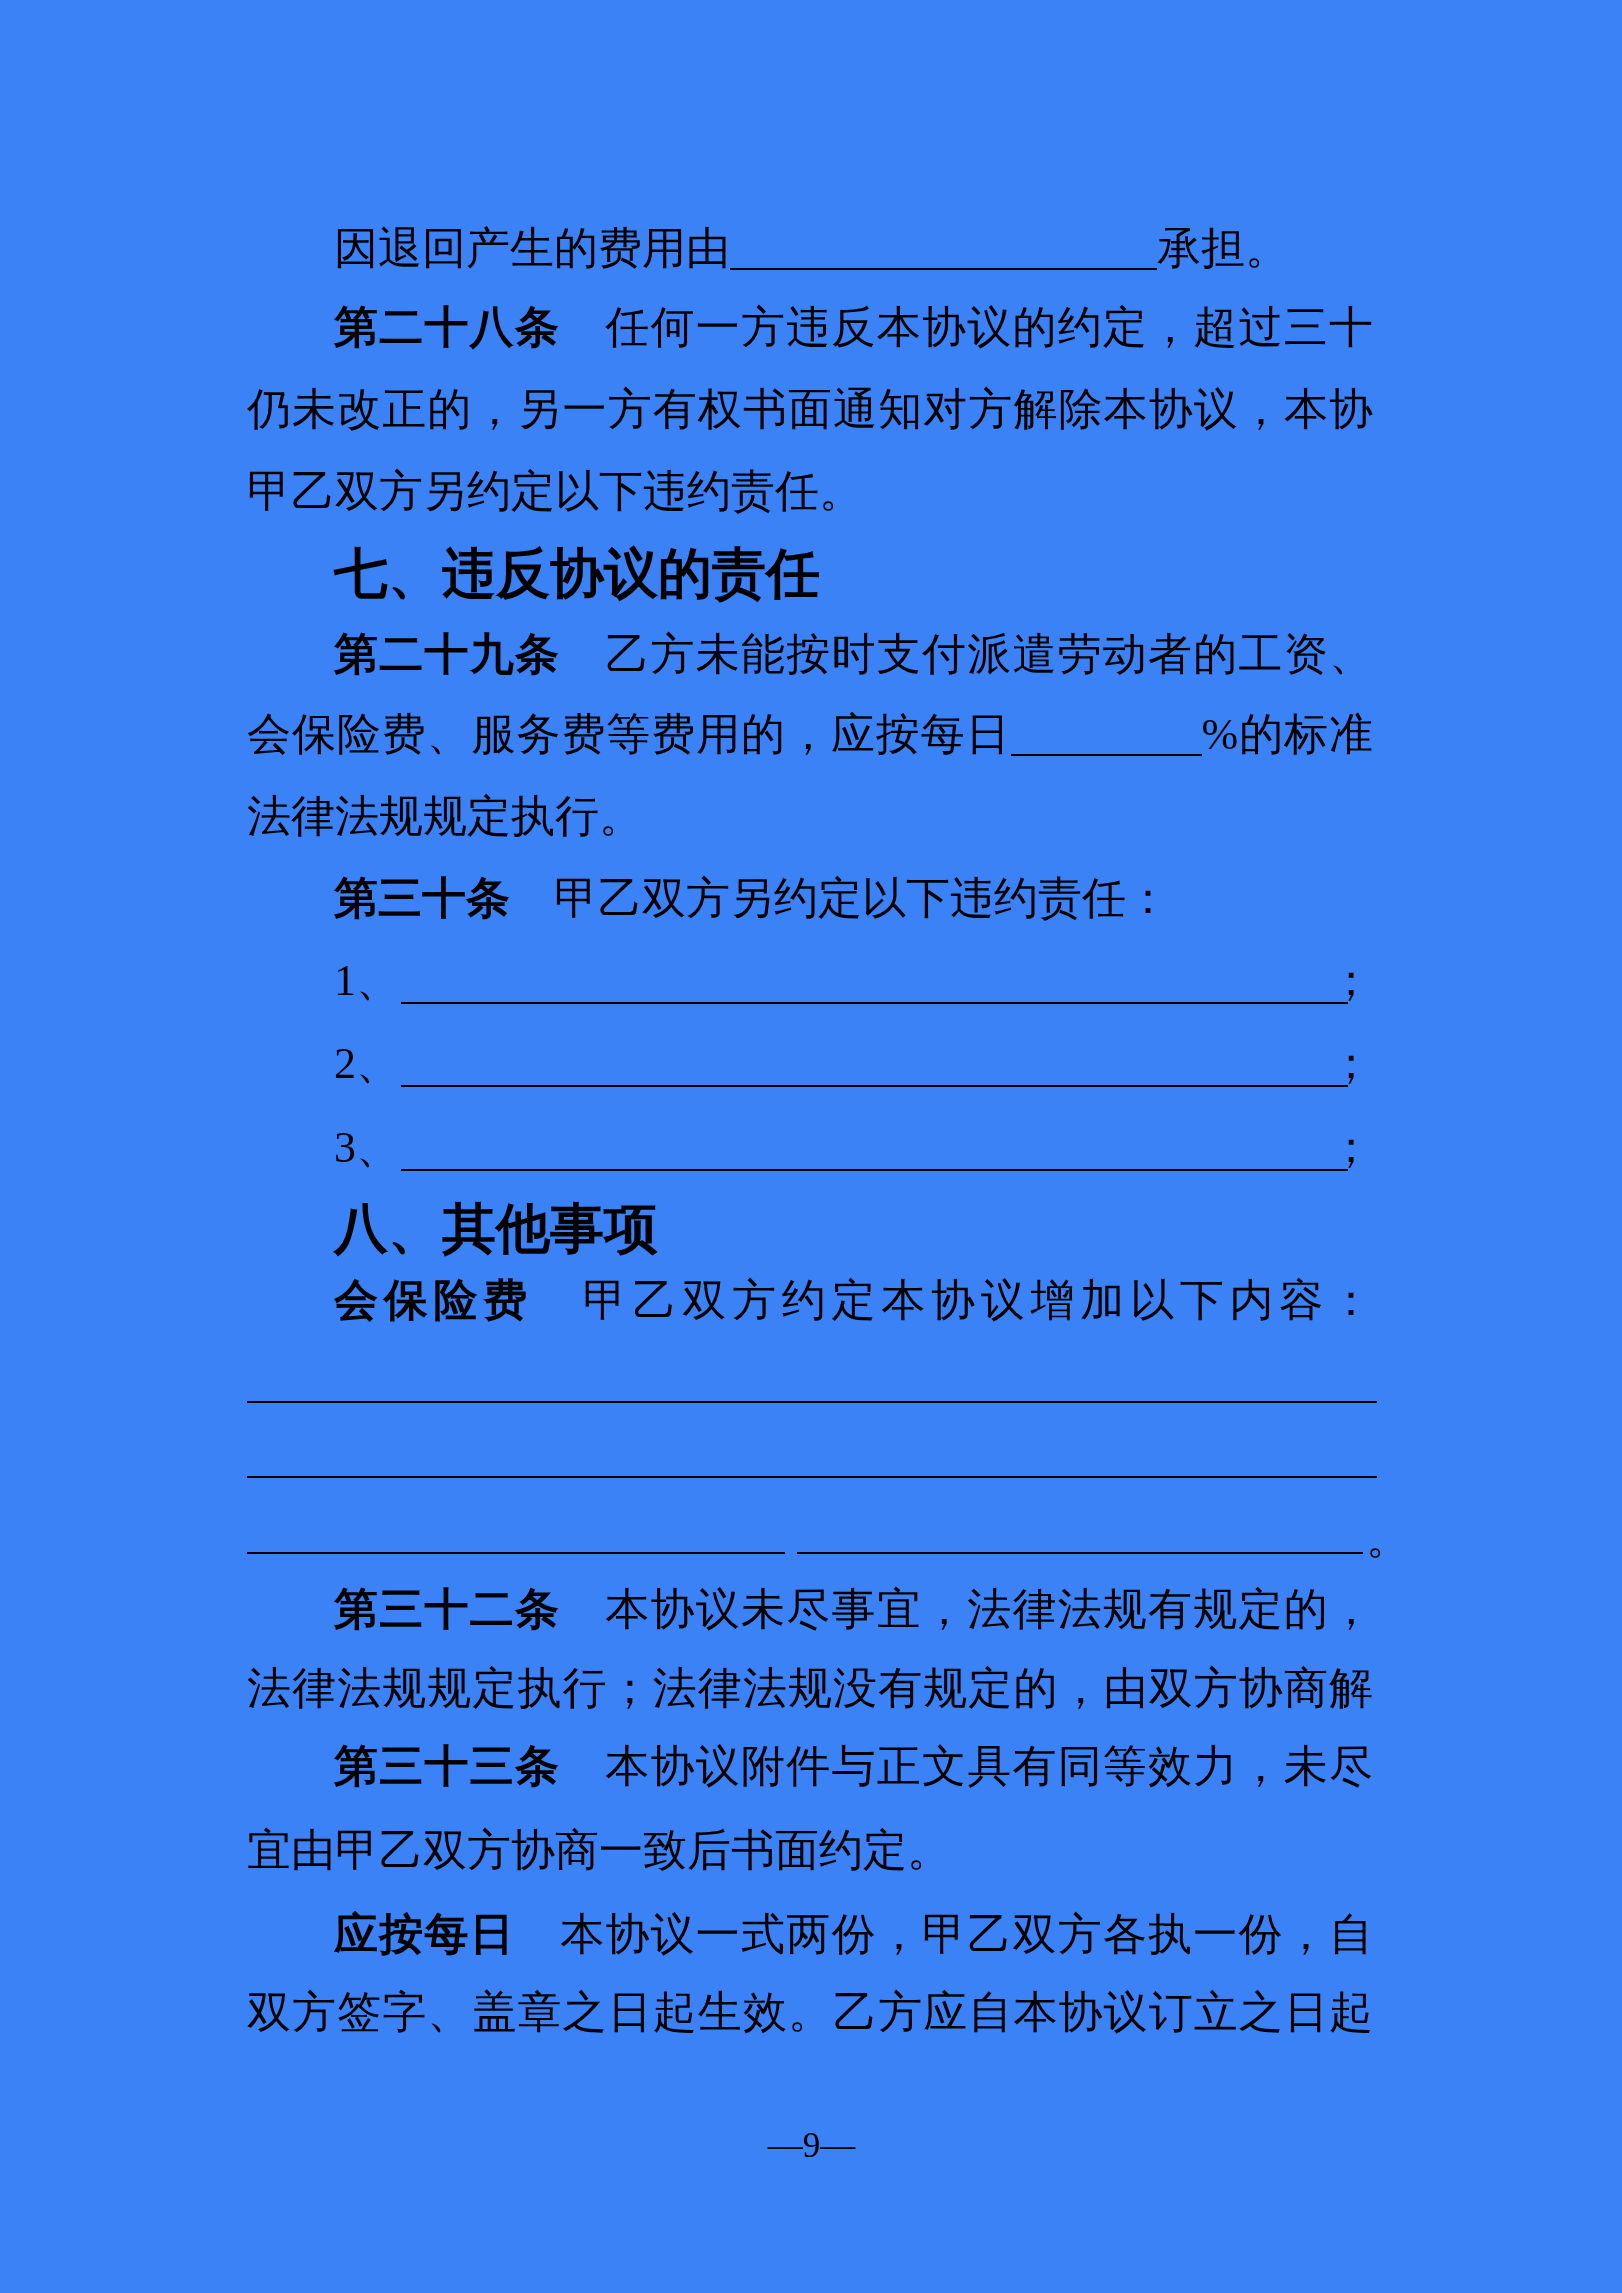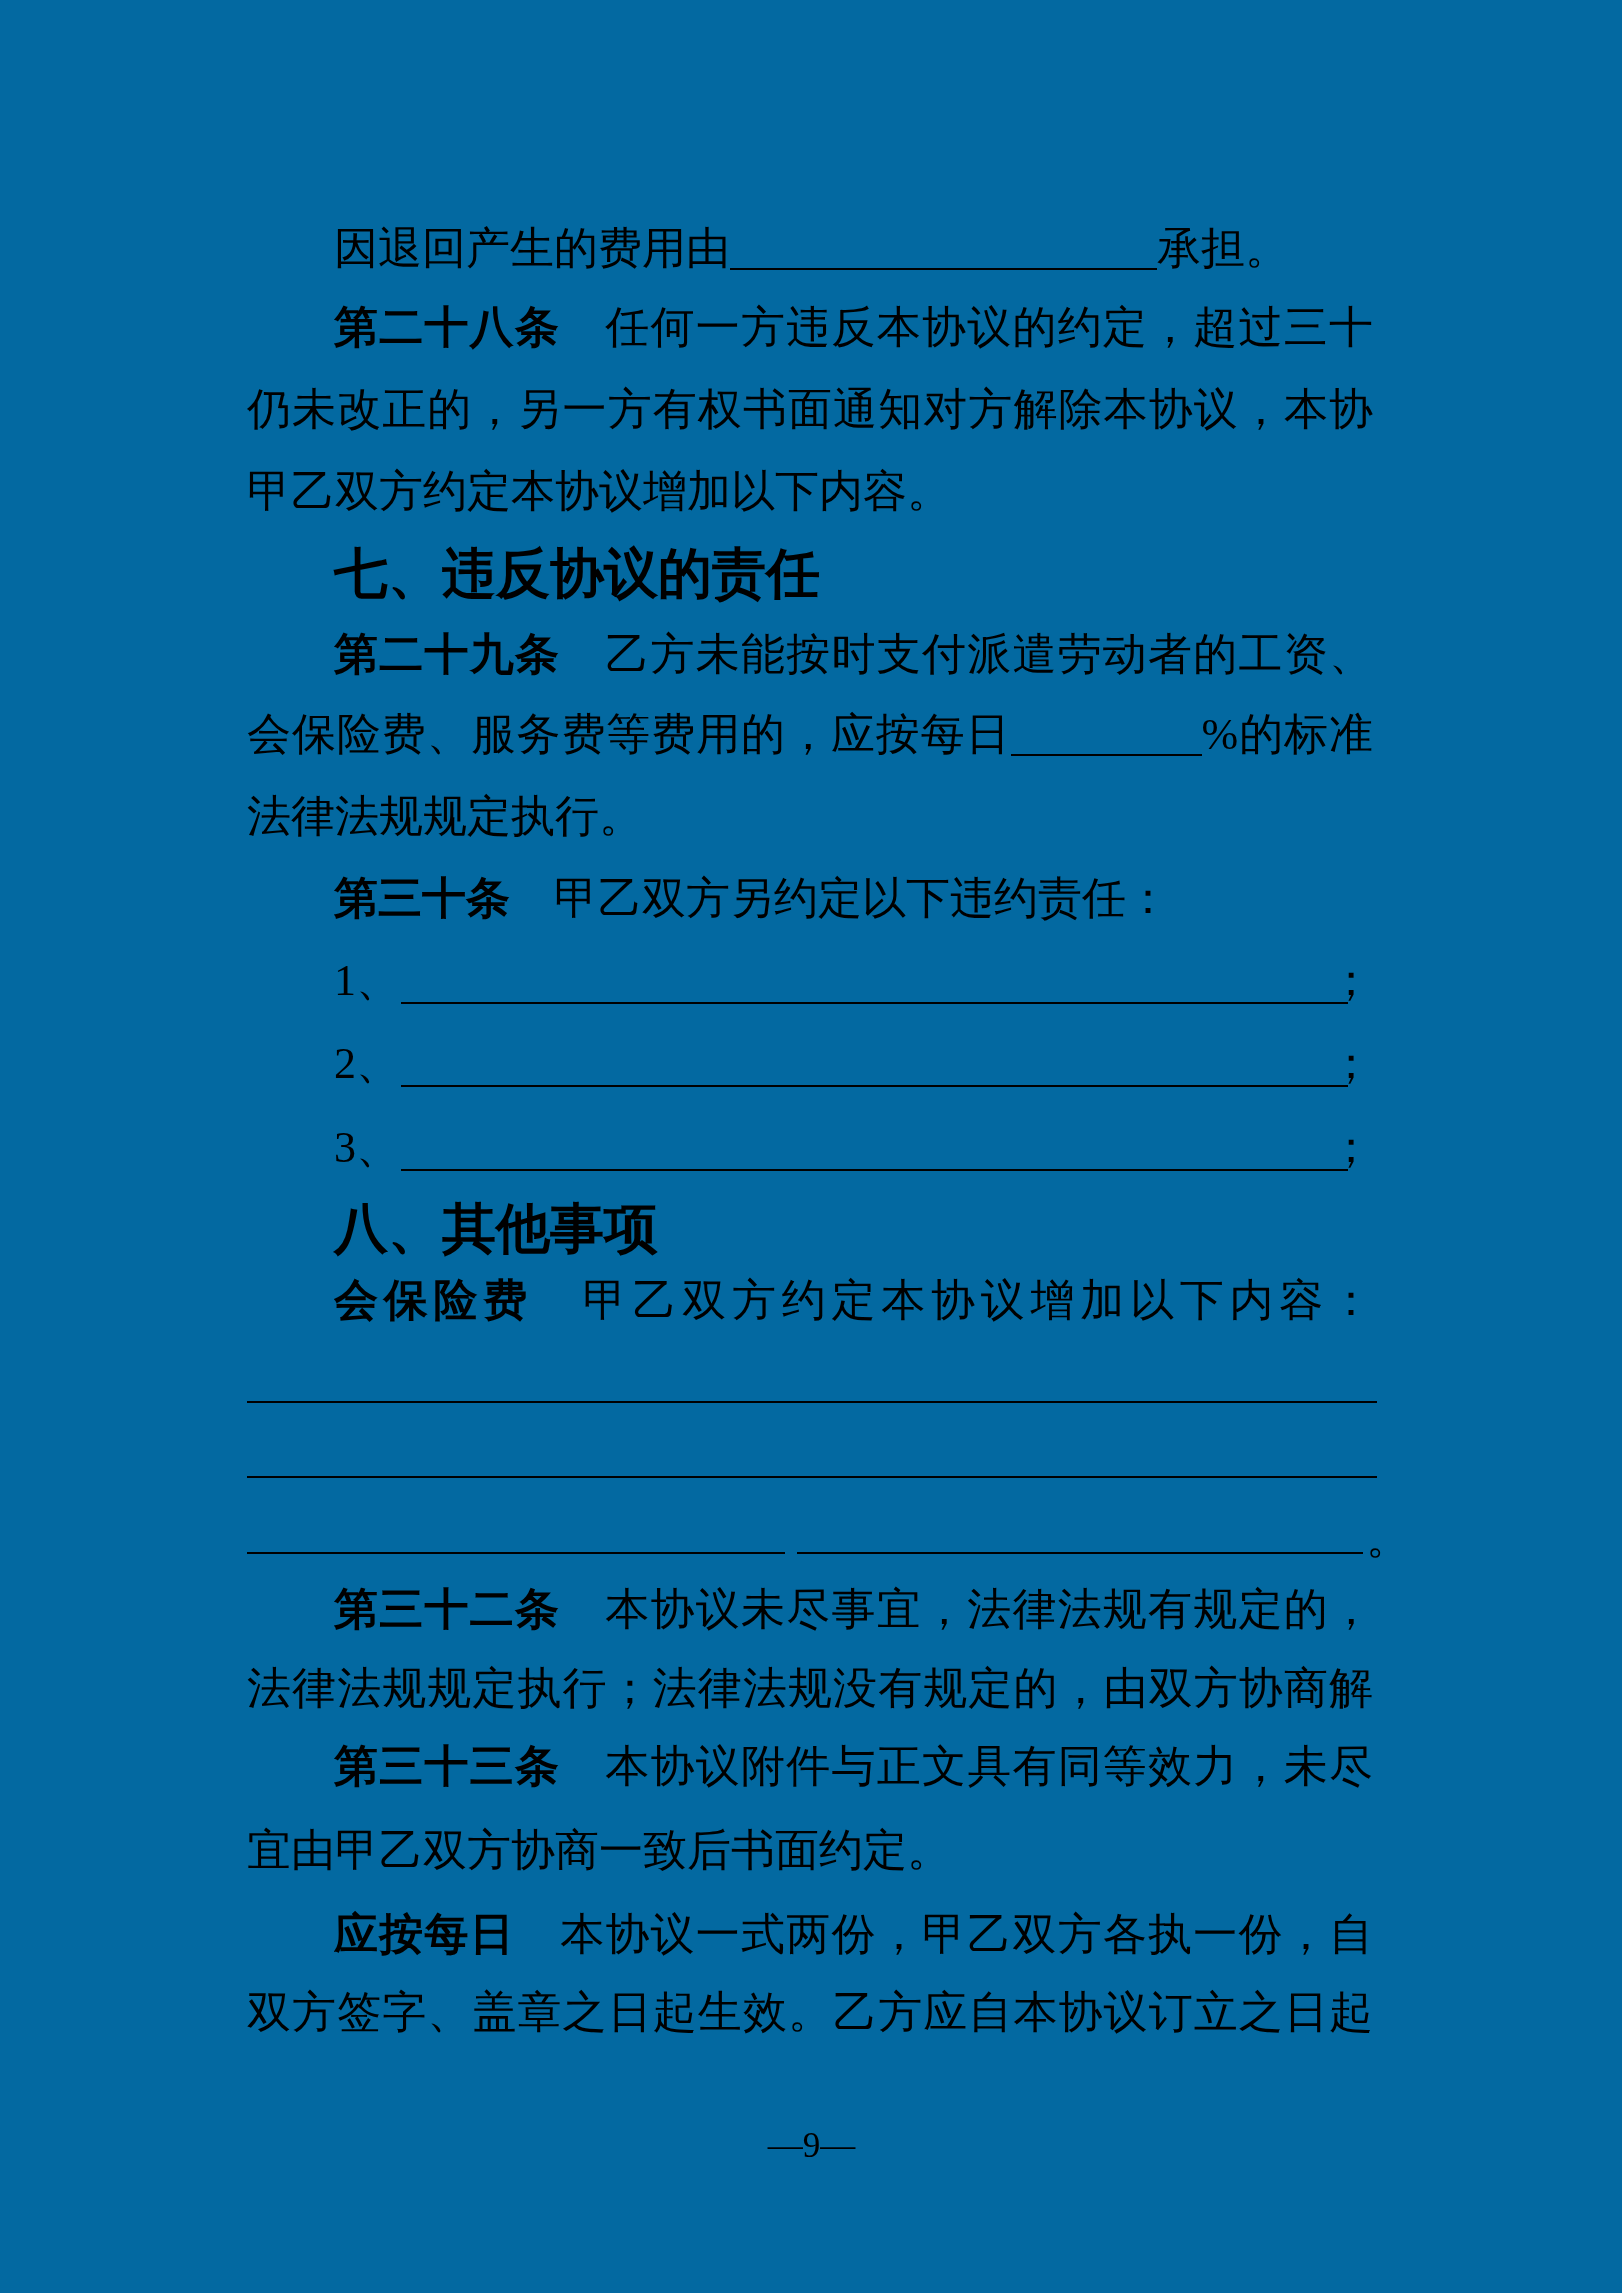--- a/index.html
+++ b/index.html
@@ -4,21 +4,21 @@
 <style>
   html, body {
     margin: 0;
     padding: 0;
     background: #ffffff;
   }
   .page {
     position: relative;
     width: 1623px;
     height: 2294px;
-    background: #0369a1;
+    background: #3b82f6;
     color: #000000;
     font-family: "Liberation Serif", "DejaVu Serif", serif;
     overflow: hidden;
   }
   .line {
     position: absolute;
     font-size: 44px;
     line-height: 55px;
     height: 55px;
     white-space: nowrap;
@@ -96,21 +96,21 @@
     <span>因退回产生的费用由</span><span class="blank" style="width:427px;"></span><span>承担。</span>
   </div>
 
   <div class="line just" style="left:334px; top:300px; width:1039px;">
     <span class="n">第二十八条</span><span>　任何一方违反本协议的约定，超过三十日</span>
   </div>
   <div class="line just" style="left:247px; top:382px; width:1126px;">
     <span>仍未改正的，另一方有权书面通知对方解除本协议，本协议</span>
   </div>
   <div class="line" style="left:247px; top:464px;">
-    <span>甲乙双方约定本协议增加以下内容。</span>
+    <span>甲乙双方另约定以下违约责任。</span>
   </div>
 
   <div class="heading" style="left:334px; top:547px;">
     <span>七、违反协议的责任</span>
   </div>
 
   <div class="line just" style="left:334px; top:627px; width:1039px;">
     <span class="n">第二十九条</span><span>　乙方未能按时支付派遣劳动者的工资、社</span>
   </div>
   <div class="line just" style="left:247px; top:707px; width:1126px;">

